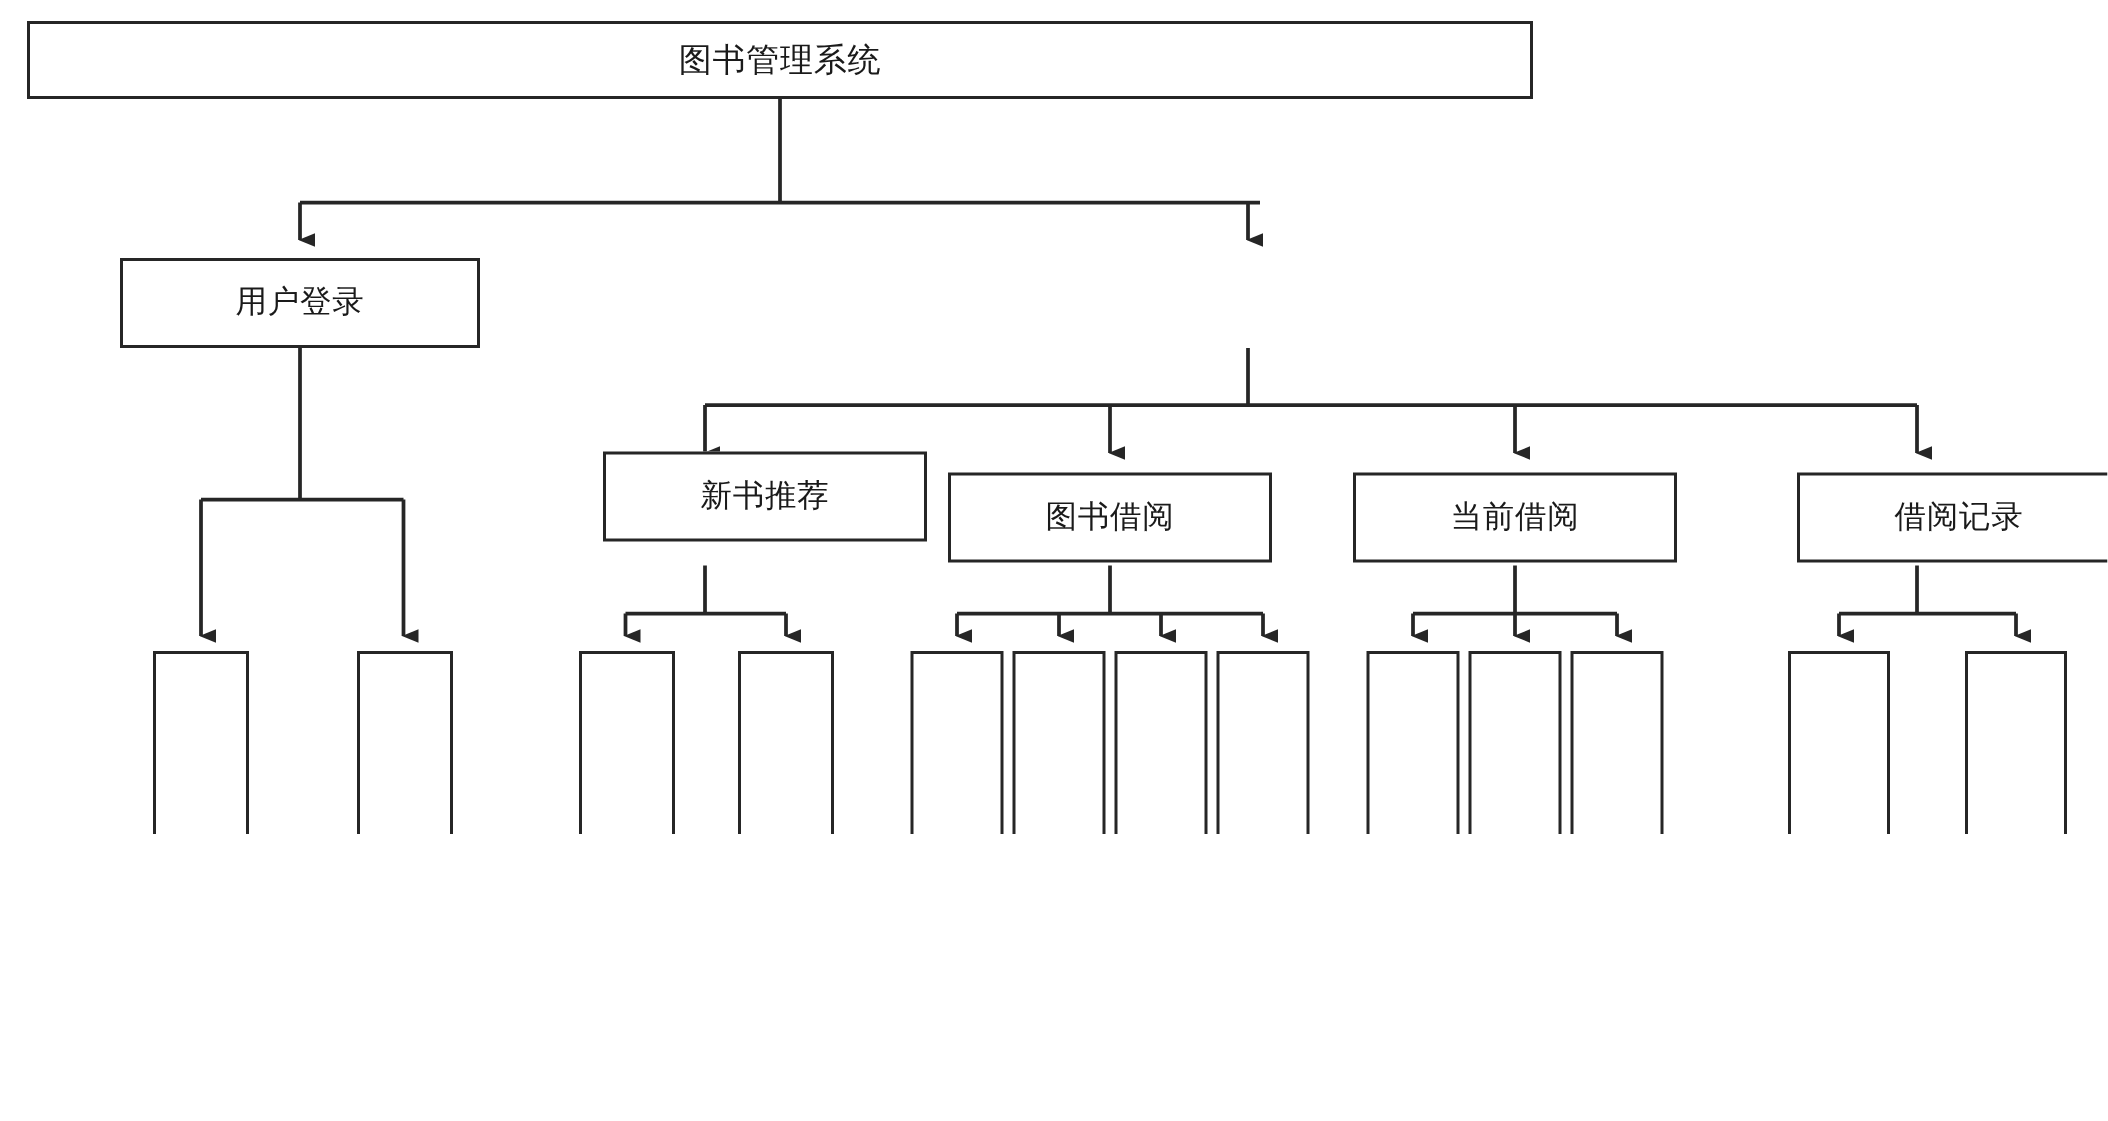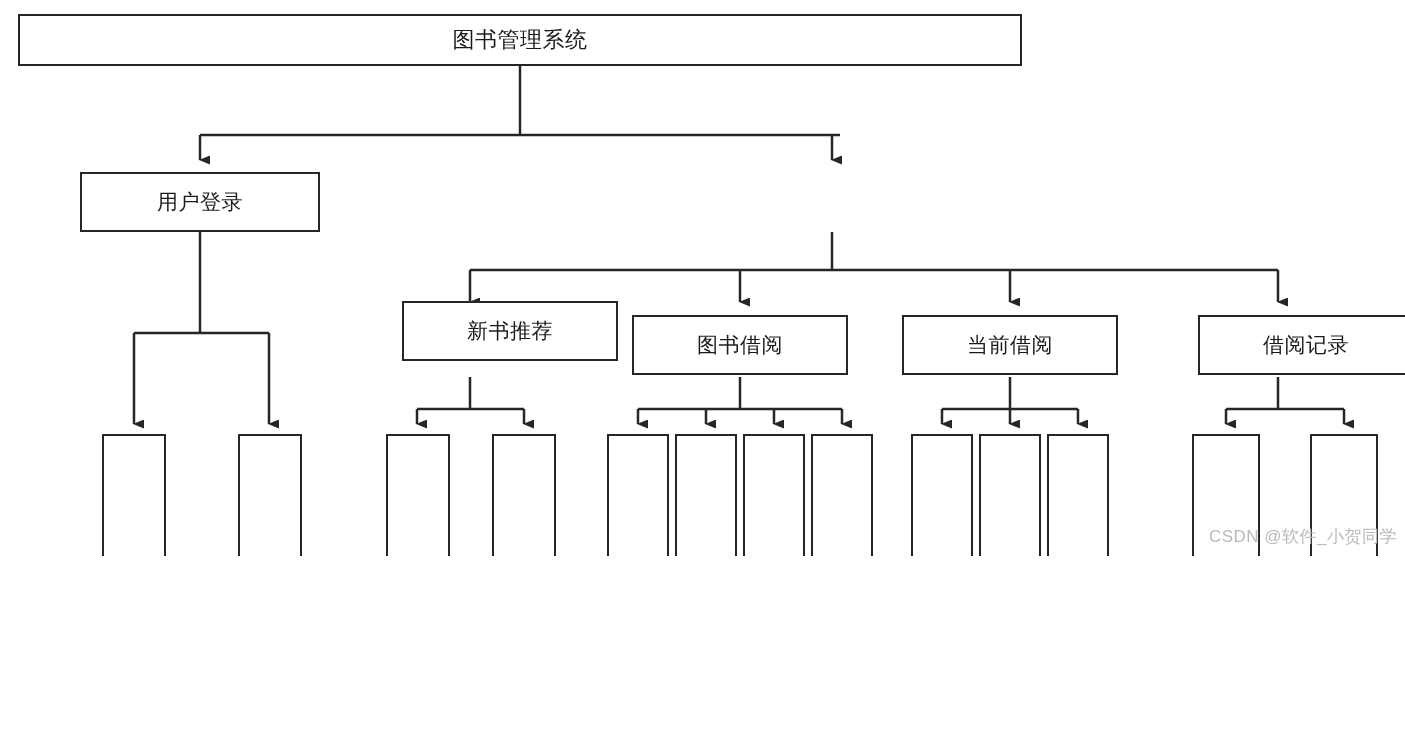--- a/index.html
+++ b/index.html
@@ -178,14 +178,13 @@
     <span class="lbl">确认归还（管理员）</span>
   </div>
 
   <div class="node vert" style="left:1192px; top:434px; width:68px; height:296px;">
     <span class="lbl">新增借阅记录</span>
   </div>
   <div class="node vert" style="left:1310px; top:434px; width:68px; height:296px;">
     <span class="lbl">查询借阅记录</span>
   </div>
 
-  <div class="watermark">CSDN @软件_小贺同学</div>
 </div>
 
 </body></html>

